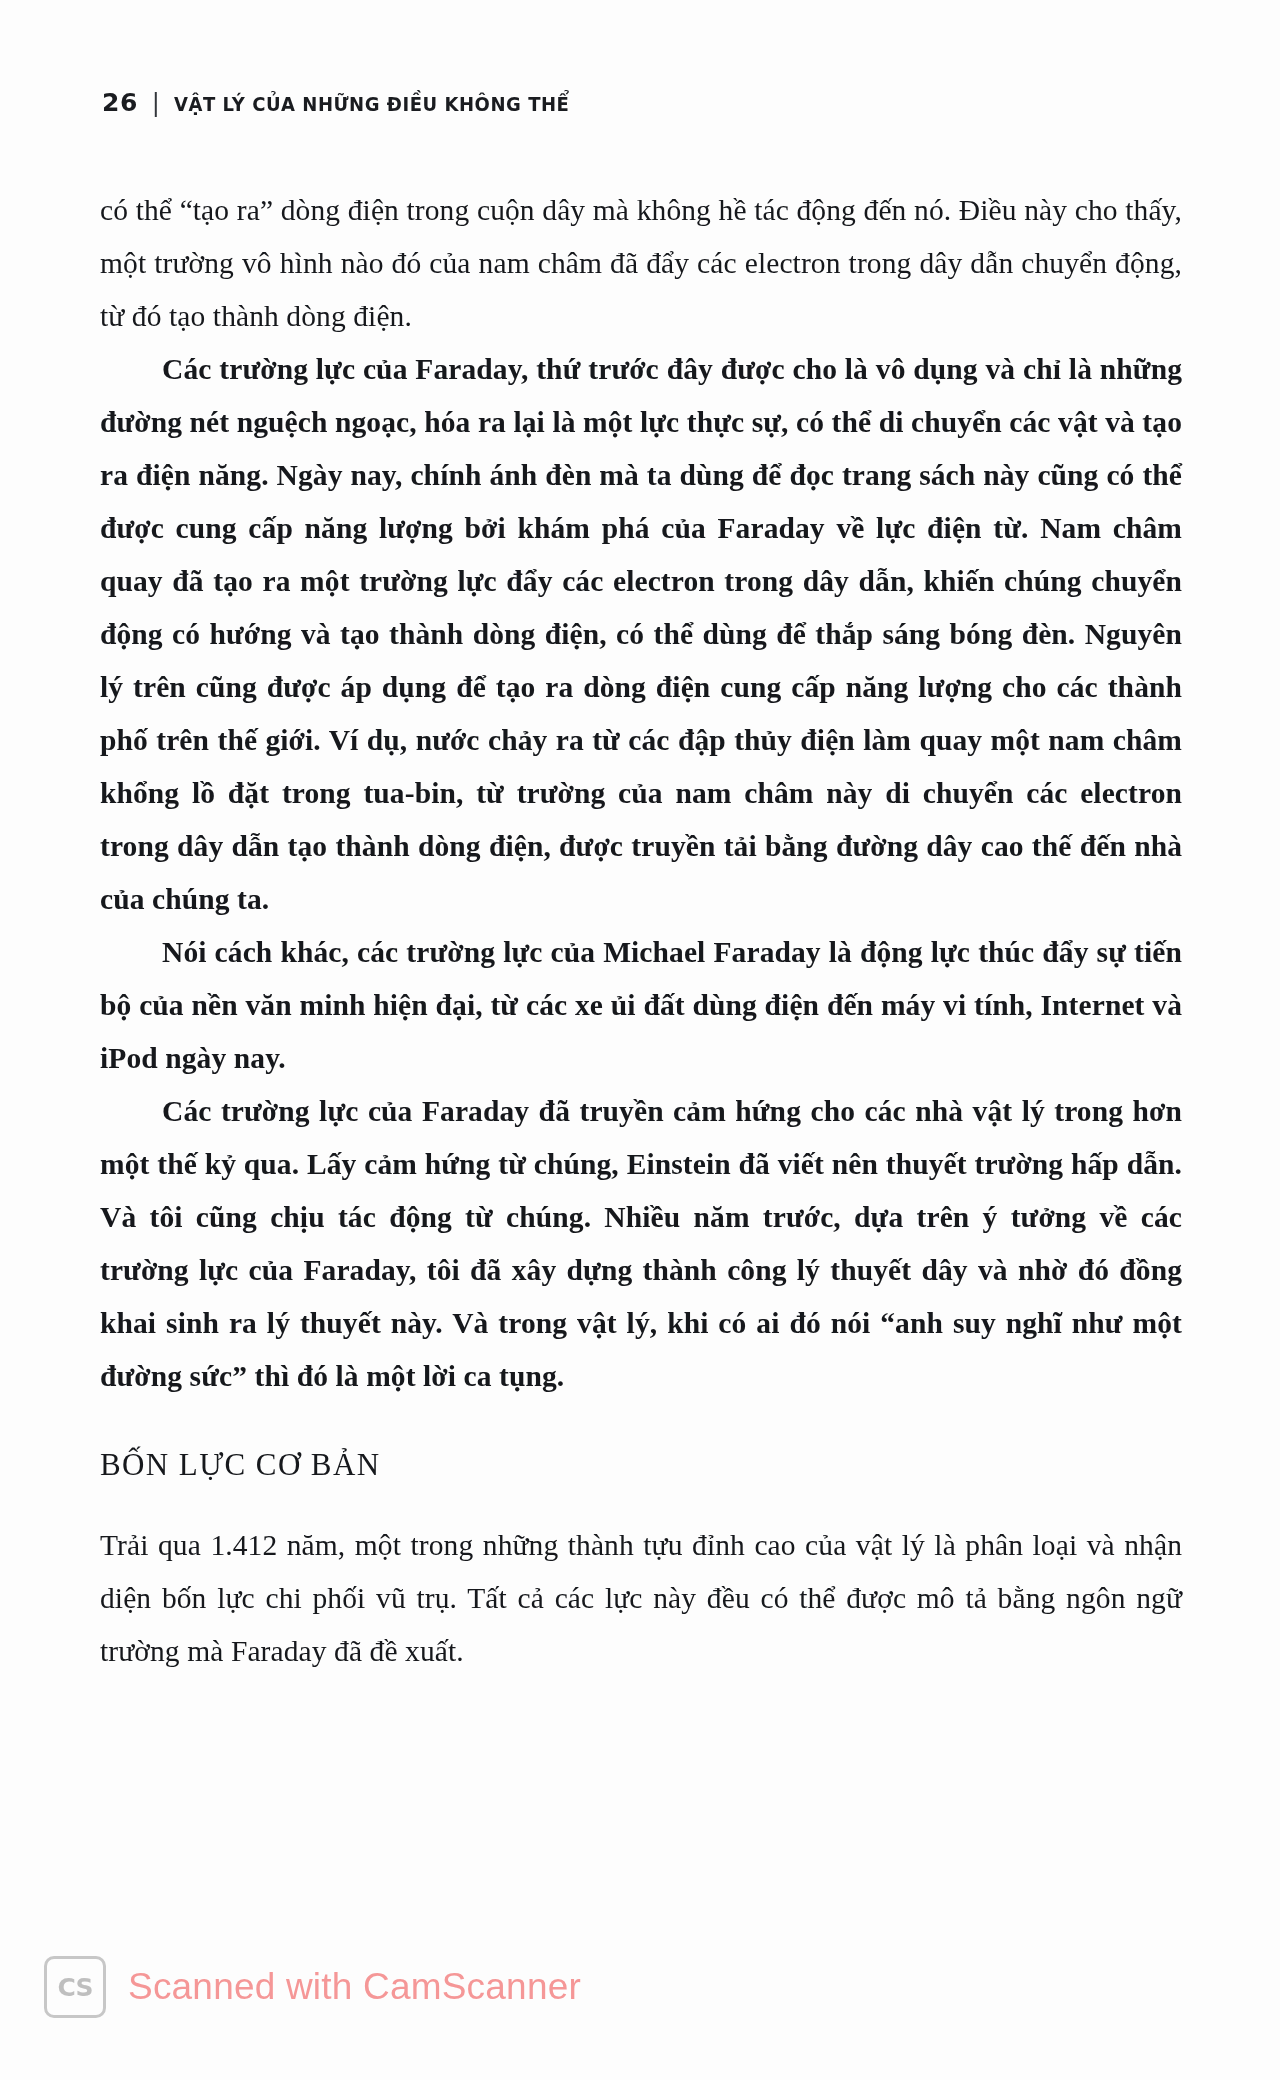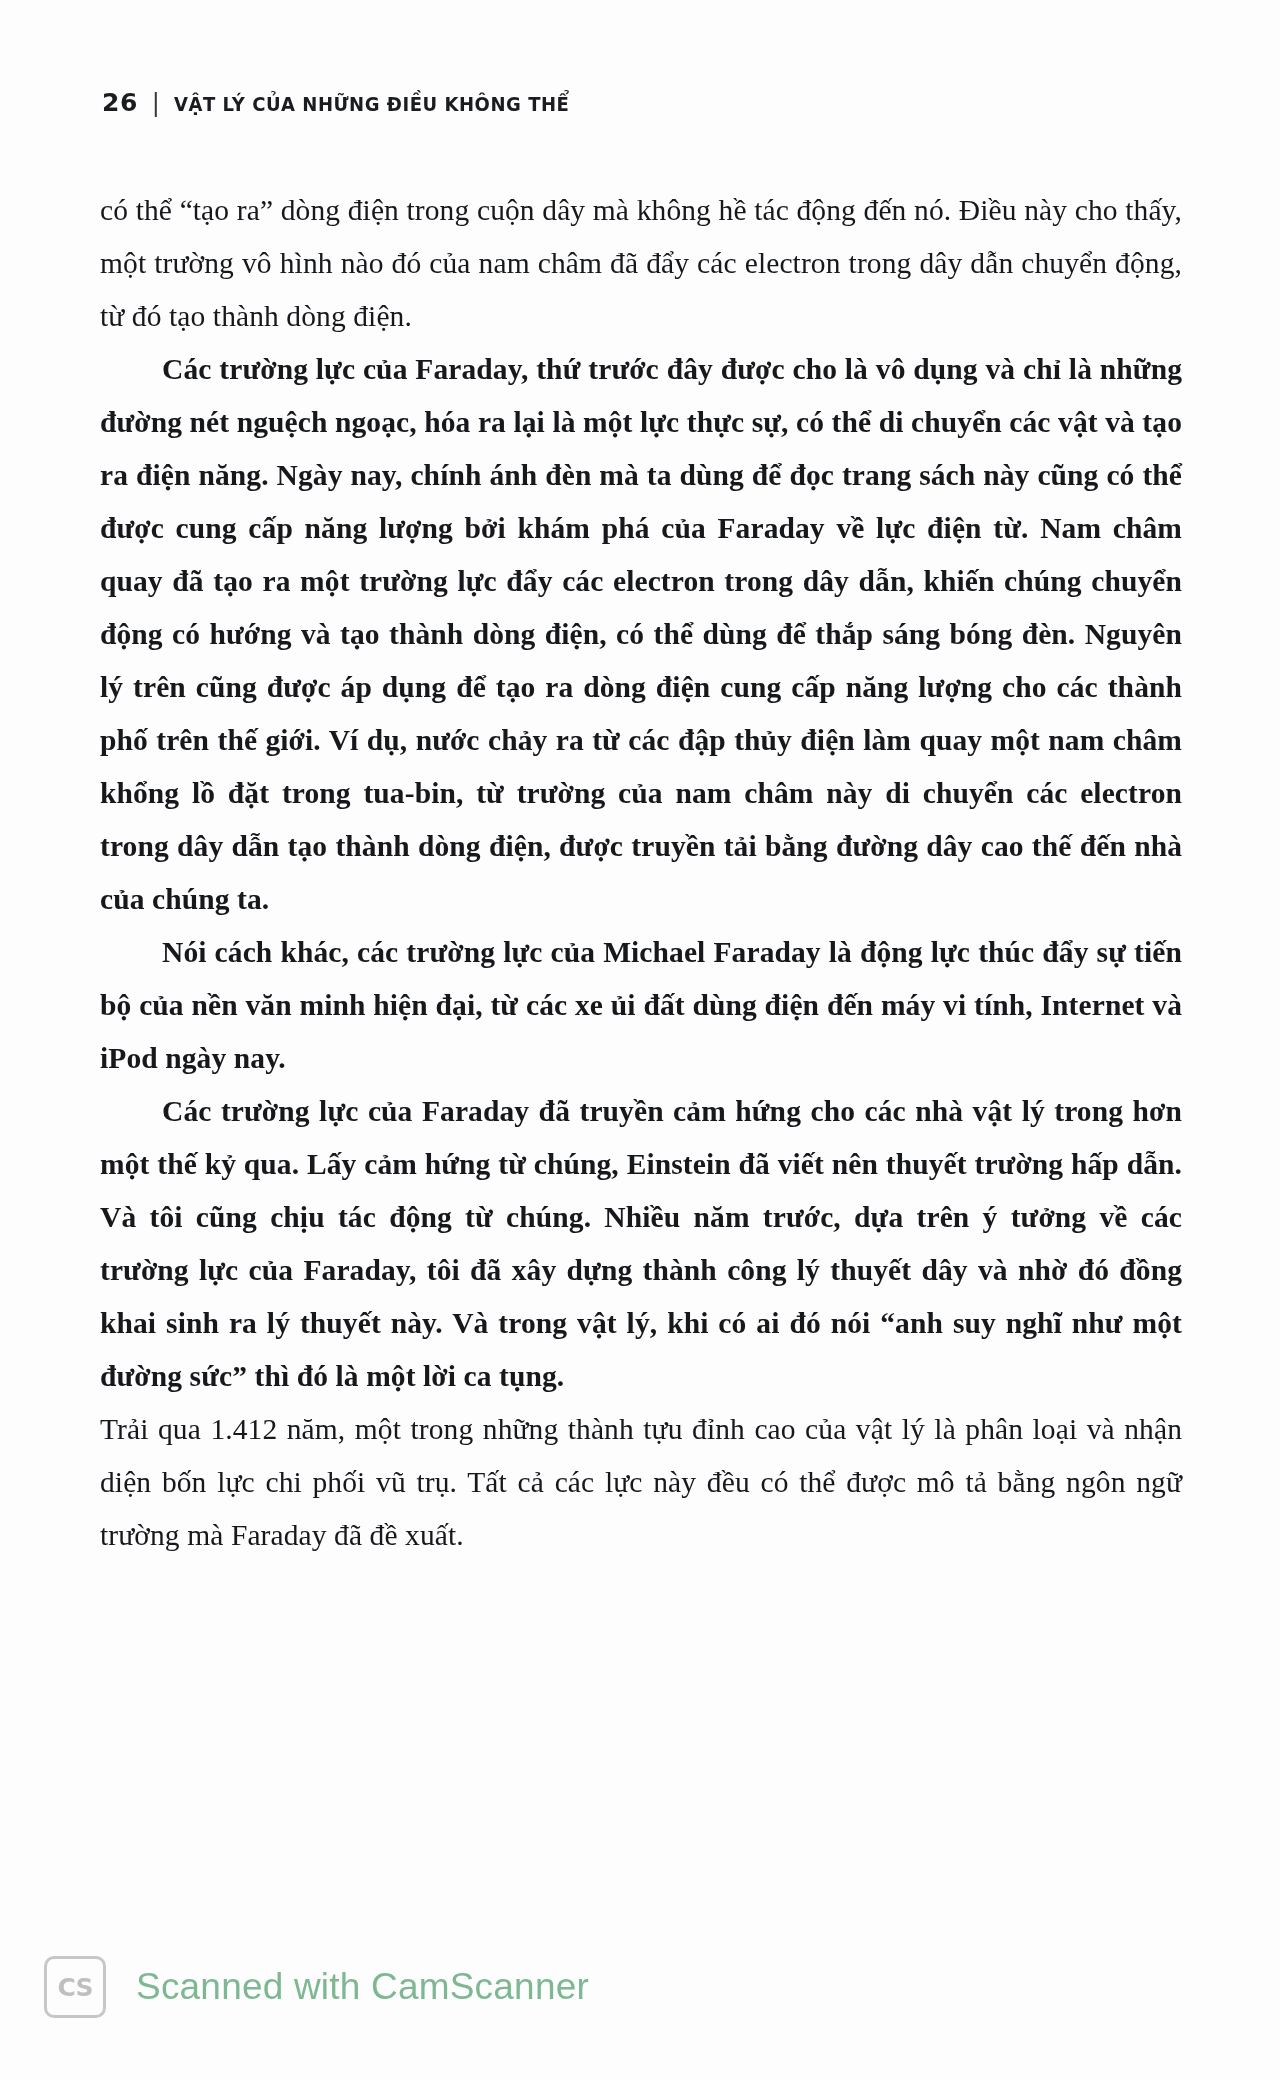--- a/index.html
+++ b/index.html
@@ -88,61 +88,62 @@
     text-align: left;
   }
 
   
   .watermark {
     position: absolute;
     left: 44px;
     bottom: 62px;
     display: flex;
     align-items: center;
-    gap: 30px;
+    gap: 22px;
     opacity: 0.55;
   }
   .watermark .cs-badge {
     width: 56px;
     height: 56px;
     border: 3px solid #9b9b9b;
     border-radius: 10px;
     display: flex;
     align-items: center;
     justify-content: center;
     font-family: "DejaVu Sans", sans-serif;
     font-size: 25px;
     font-weight: 700;
     color: #8e8e8e;
     letter-spacing: -1px;
   }
   .watermark .cs-text {
     font-family: "Liberation Sans", sans-serif;
     font-size: 37px;
-    color: #15803d;
+    color: #ef4444;
     letter-spacing: 0.2px;
   }
 </style>
 </head>
 <body>
 
 <div class="page">
 
   <div class="header">
     <span class="page-number">26</span>
     <span class="sep">|</span>
     <span class="book-title">VẬT LÝ CỦA NHỮNG ĐIỀU KHÔNG THỂ</span>
   </div>
 
   <div class="body-text">
     <p>có thể “tạo ra” dòng điện trong cuộn dây mà không hề tác động đến nó. Điều này cho thấy, một trường vô hình nào đó của nam châm đã đẩy các electron trong dây dẫn chuyển động, từ đó tạo thành dòng điện.</p>
     <p class="indent">Các trường lực của Faraday, thứ trước đây được cho là vô dụng và chỉ là những đường nét nguệch ngoạc, hóa ra lại là một lực thực sự, có thể di chuyển các vật và tạo ra điện năng. Ngày nay, chính ánh đèn mà ta dùng để đọc trang sách này cũng có thể được cung cấp năng lượng bởi khám phá của Faraday về lực điện từ. Nam châm quay đã tạo ra một trường lực đẩy các electron trong dây dẫn, khiến chúng chuyển động có hướng và tạo thành dòng điện, có thể dùng để thắp sáng bóng đèn. Nguyên lý trên cũng được áp dụng để tạo ra dòng điện cung cấp năng lượng cho các thành phố trên thế giới. Ví dụ, nước chảy ra từ các đập thủy điện làm quay một nam châm khổng lồ đặt trong tua-bin, từ trường của nam châm này di chuyển các electron trong dây dẫn tạo thành dòng điện, được truyền tải bằng đường dây cao thế đến nhà của chúng ta.</p>
     <p class="indent">Nói cách khác, các trường lực của Michael Faraday là động lực thúc đẩy sự tiến bộ của nền văn minh hiện đại, từ các xe ủi đất dùng điện đến máy vi tính, Internet và iPod ngày nay.</p>
     <p class="indent last-line-left">Các trường lực của Faraday đã truyền cảm hứng cho các nhà vật lý trong hơn một thế kỷ qua. Lấy cảm hứng từ chúng, Einstein đã viết nên thuyết trường hấp dẫn. Và tôi cũng chịu tác động từ chúng. Nhiều năm trước, dựa trên ý tưởng về các trường lực của Faraday, tôi đã xây dựng thành công lý thuyết dây và nhờ đó đồng khai sinh ra lý thuyết này. Và trong vật lý, khi có ai đó nói “anh suy nghĩ như một đường sức” thì đó là một lời ca tụng.</p>
 
+    <h2 class="section-heading">BỐN LỰC CƠ BẢN</h2>
 
     <p class="last-line-left">Trải qua 1.412 năm, một trong những thành tựu đỉnh cao của vật lý là phân loại và nhận diện bốn lực chi phối vũ trụ. Tất cả các lực này đều có thể được mô tả bằng ngôn ngữ trường mà Faraday đã đề xuất.</p>
   </div>
 
   <div class="watermark">
     <span class="cs-badge">CS</span>
     <span class="cs-text">Scanned with CamScanner</span>
   </div>
 
 </div>

